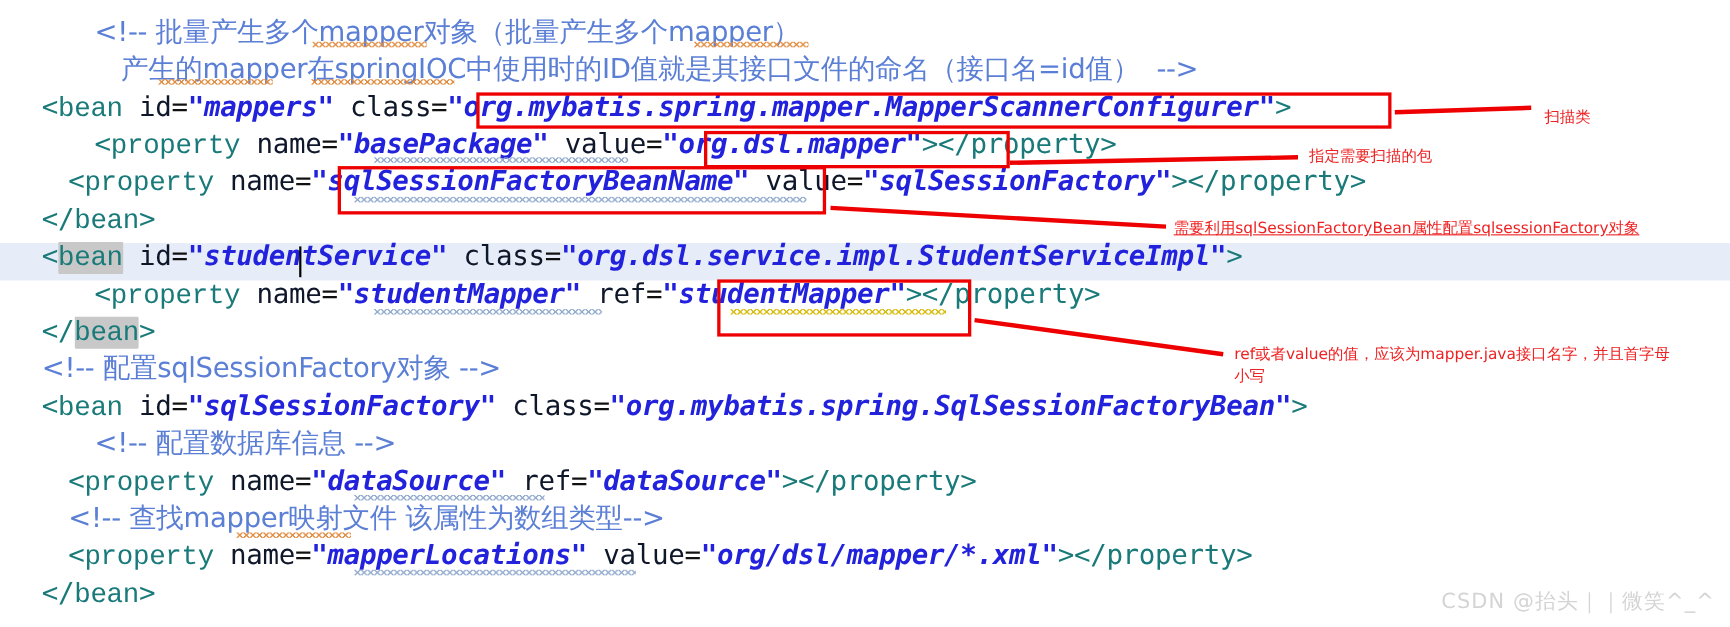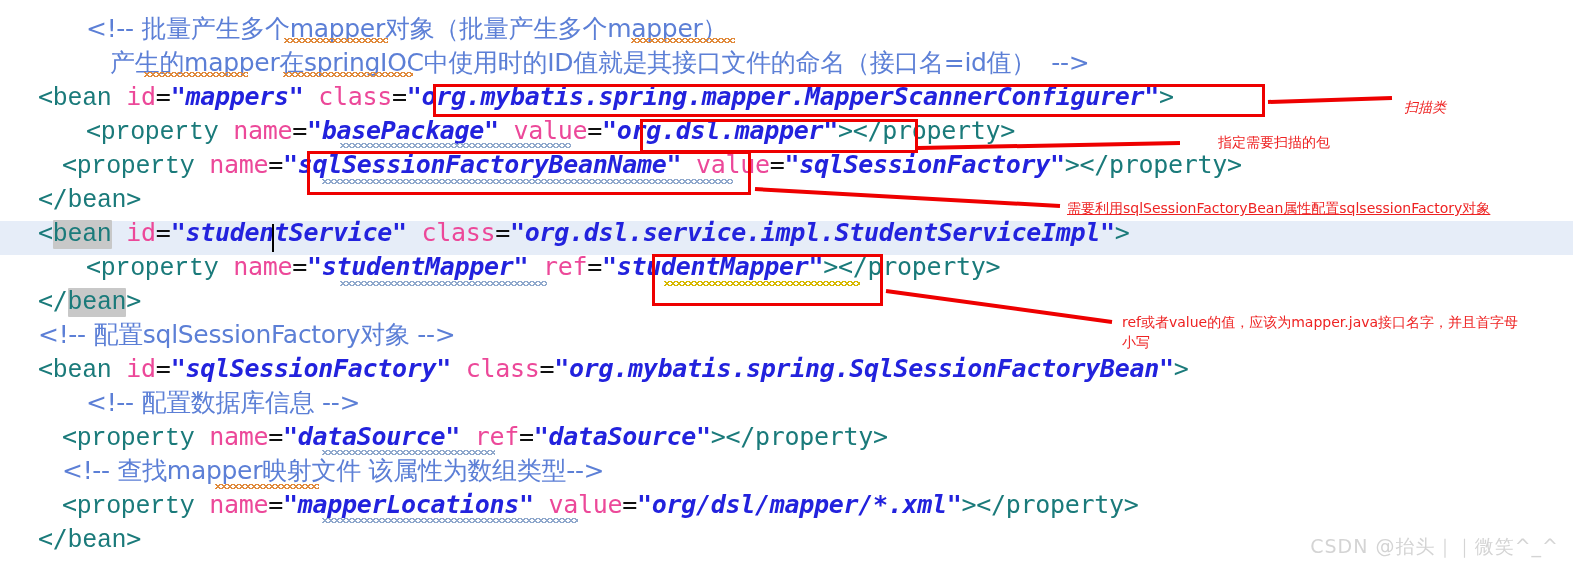--- a/index.html
+++ b/index.html
@@ -32,21 +32,21 @@
     line-height: 34px;
     white-space: pre;
     font-family: "DejaVu Sans Mono", monospace;
     font-size: 25px;
     letter-spacing: -0.3px;
   }
 
   
   .tok-punct   { color: #1a7a7a; }      
   .tok-tag     { color: #1a7a7a; font-family: Liberation Mono, monospace; }      
-  .tok-attr    { color: #ec4899; }      
+  .tok-attr    { color: #0f172a; }      
   .tok-eq      { color: #101010; }
   .tok-val     { color: #2222dd; font-style: italic; font-weight: bold; }
   .tok-comment { color: #5c7fd6; }
   .tok-cjk     { font-family: "DejaVu Sans", sans-serif; }
 
   
   .hl-word {
     background: #c8c8c8;
     border-radius: 1px;
   }
@@ -178,21 +178,21 @@
 
     <path d="M886 291 L1112 322" stroke="#ee0000" stroke-width="4" fill="none"></path>
   </svg>
   <div id="anno-boxes">
       <div class="anno-box" style="left: 433px; top: 84px; width: 832px; height: 33px;"></div>
       <div class="anno-box" style="left: 640px; top: 119px; width: 278px; height: 34px;"></div>
       <div class="anno-box" style="left: 307px; top: 151px; width: 444px; height: 44px;"></div>
       <div class="anno-box" style="left: 652px; top: 254px; width: 231px; height: 52px;"></div>
     </div>
   <div id="anno-labels">
-      <div class="anno-text" style="left: 1404px; top: 97px; width: 120px; font-style: italic;">扫描类</div>
-      <div class="anno-text" style="left: 1190px; top: 132px; width: 200px; margin-left: 28px;">指定需要扫描的包</div>
+      <div class="anno-text" style="left: 1404px; top: 97px; width: 120px;">扫描类</div>
+      <div class="anno-text" style="left: 1190px; top: 132px; width: 200px;">指定需要扫描的包</div>
       <div class="anno-text" style="left: 1067px; top: 198px; width: 500px; text-decoration: underline;">需要利用sqlSessionFactoryBean属性配置sqlsessionFactory对象</div>
       <div class="anno-text" style="left: 1122px; top: 312px; width: 420px;">ref或者value的值，应该为mapper.java接口名字，并且首字母
 小写</div>
     </div>
 </div>
 
 <div id="watermark">CSDN @抬头｜｜微笑^_^</div>
 
 </body></html>

